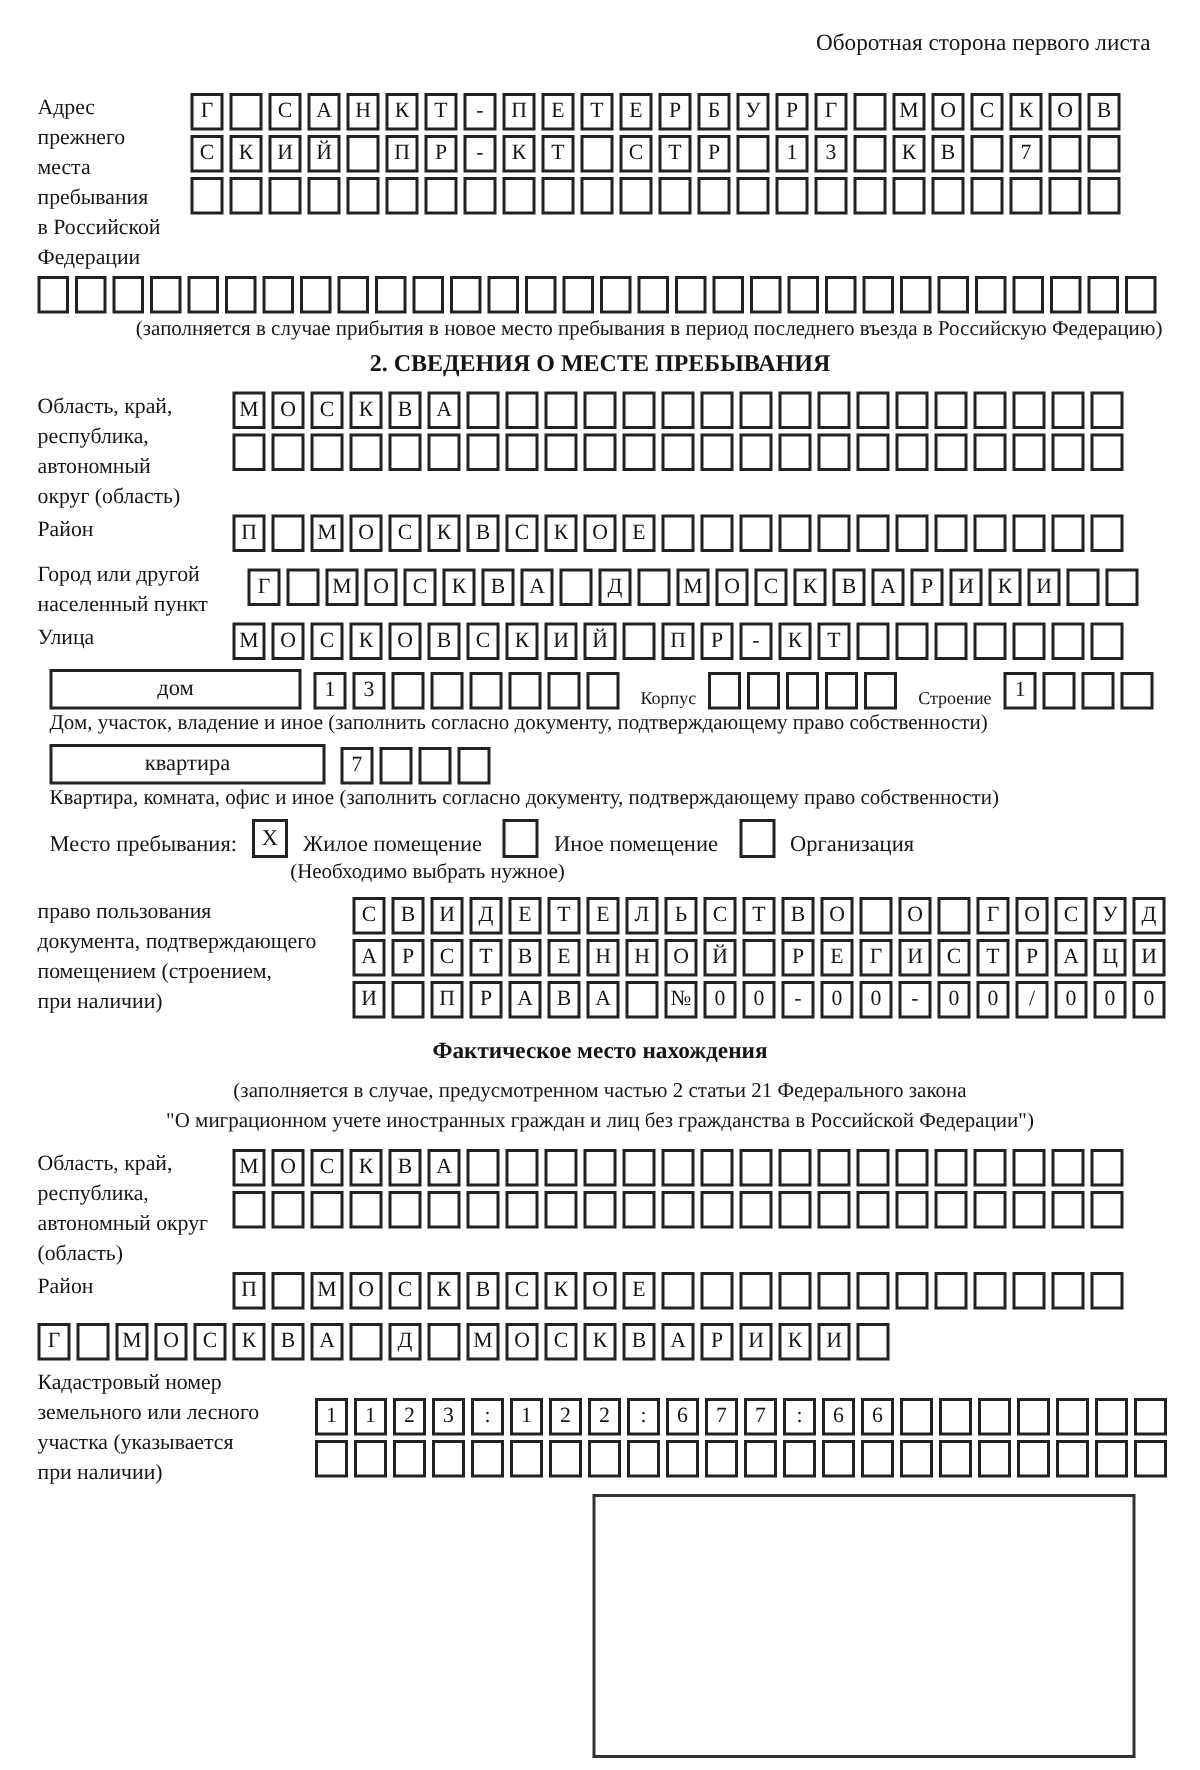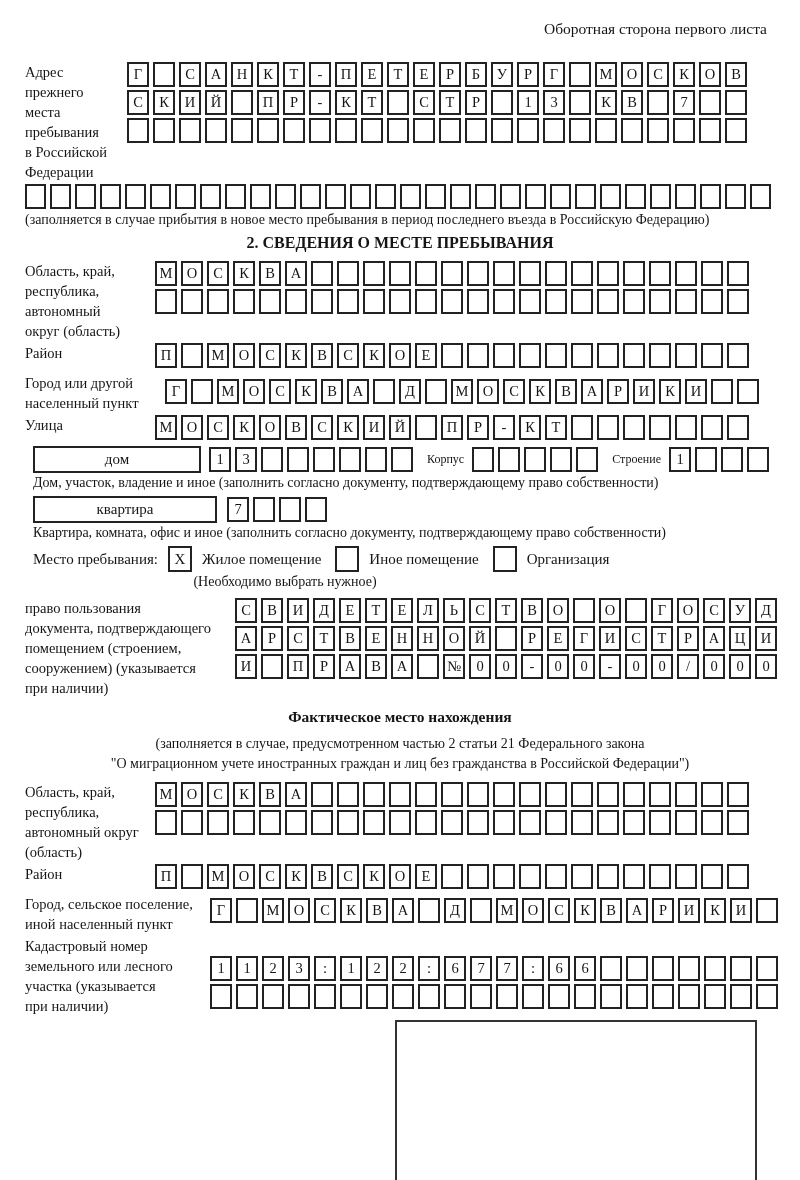--- a/index.html
+++ b/index.html
@@ -22,27 +22,27 @@
   .cells { display:flex; gap:4px; }
   .row { margin-bottom:3px; }
   .cell {
     flex:0 0 auto; width:22px; height:25px;
     border:2px solid #222; display:flex; align-items:center; justify-content:center;
     font-size:14.5px; line-height:1; background:#fff;
   }
   .tight .cell { width:21px; }
 
   .note { font-size:14px; margin:1px 0 5px 8px; }
-  .center { text-align:left; margin-left:0; }
+  .center { text-align:right; margin-left:0; }
 
   .sec-title { text-align:center; font-weight:bold; font-size:16px; margin:6px 0 9px 0; }
   .sub-title { text-align:center; font-weight:bold; font-size:15.5px; margin:10px 0 8px 0; }
   .sub-note { text-align:center; font-size:14px; line-height:1.45; margin-bottom:7px; }
 
-  .inline-row { display:flex; align-items:center; margin:3px 0 2px 8px; }
+  .inline-row { display:flex; align-items:flex-end; margin:3px 0 2px 8px; }
   .named-box {
     border:2px solid #222; height:27px; display:flex; align-items:center; justify-content:center;
     font-size:15px; flex:0 0 auto;
   }
   .dom-box { width:168px; margin-right:8px; }
   .kv-box  { width:184px; margin-right:10px; }
   .inline-label { font-size:12px; margin:0 8px 0 14px; }
   .mesto-label { font-size:15px; margin-right:10px; }
   .opt-label { font-size:15px; margin:0 14px 0 10px; }
   .checkbox {
@@ -389,21 +389,20 @@
     <span class="checkbox"></span>
     <span class="opt-label">Организация</span>
   </div>
   <div class="mesto-note">(Необходимо выбрать нужное)</div>
 
   <div class="field doc-field">
     <div class="flabel w210">
         <div>право пользования</div>
         <div>документа, подтверждающего</div>
         <div>помещением (строением,</div>
-        <div>сооружением) (указывается</div>
         <div>при наличии)</div>
       </div>
     <div class="rows">
       <div class="cells row">
           <span class="cell">С</span>
           <span class="cell">В</span>
           <span class="cell">И</span>
           <span class="cell">Д</span>
           <span class="cell">Е</span>
           <span class="cell">Т</span>
@@ -562,24 +561,20 @@
         <span class="cell"></span>
         <span class="cell"></span>
         <span class="cell"></span>
         <span class="cell"></span>
         <span class="cell"></span>
         <span class="cell"></span>
       </div>
   </div>
 
   <div class="field">
-    <div class="flabel w185">
-        <div>Город, сельское поселение,</div>
-        <div>иной населенный пункт</div>
-      </div>
     <div class="cells row" style="margin-top:4px">
         <span class="cell">Г</span>
         <span class="cell"></span>
         <span class="cell">М</span>
         <span class="cell">О</span>
         <span class="cell">С</span>
         <span class="cell">К</span>
         <span class="cell">В</span>
         <span class="cell">А</span>
         <span class="cell"></span>

